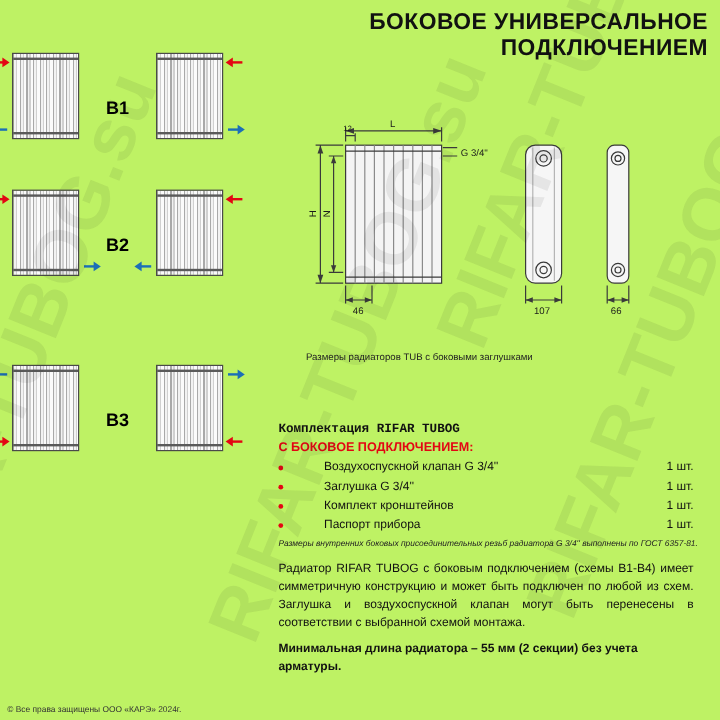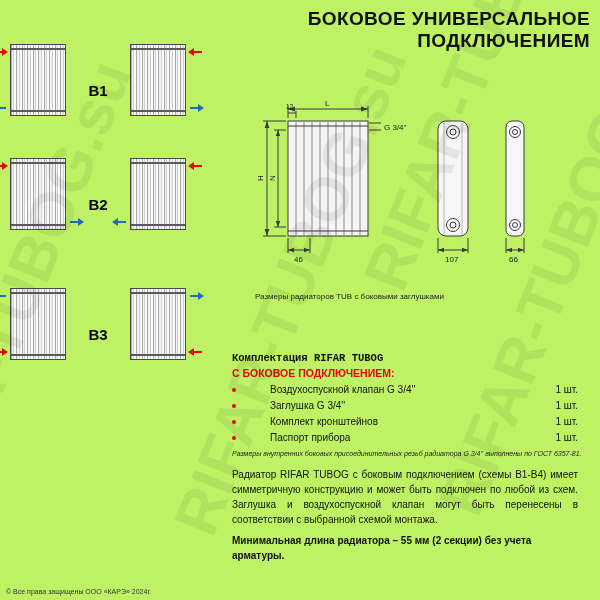--- a/index.html
+++ b/index.html
@@ -5,21 +5,21 @@
   html,body{margin:0;padding:0;background:#fff;}
   .page{position:relative;width:600px;height:600px;overflow:hidden;background:#bef264;
         font-family:"Liberation Sans",sans-serif;color:#111;}
 
   
   .title{position:absolute;top:8px;right:10px;text-align:right;
          font-weight:800;font-size:19px;line-height:1.18;letter-spacing:.4px;}
 
   
   .scheme-row{position:absolute;left:10px;width:176px;height:72px;}
-  .row-b1{top:44px}.row-b2{top:158px}.row-b3{top:288px}.row-b4{top:436px}
+  .row-b1{top:44px}.row-b2{top:158px}.row-b3{top:304px}.row-b4{top:436px}
   .rad-unit{position:absolute;top:0;width:56px;height:72px;}
   .rad-left{left:0}.rad-right{left:120px}
   .radiator{box-sizing:border-box;width:56px;height:72px;border:1px solid #4a4a4a;position:relative;
     background:repeating-linear-gradient(90deg,#a9a9a9 0 1px,#f2f2f2 1px 2.5px,#d0d0d0 2.5px 3.5px,#fbfbfb 3.5px 5.5px);}
   .radiator::before,.radiator::after{content:"";position:absolute;left:0;right:0;height:2px;background:#5a5a5a;}
   .radiator::before{top:3px}.radiator::after{bottom:3px}
   .scheme-label{position:absolute;left:56px;width:64px;top:38px;text-align:center;
                 font-weight:800;font-size:15px;color:#000;}
 
   .arrow{position:absolute;width:12px;height:0;border-top:2px solid currentColor;}

